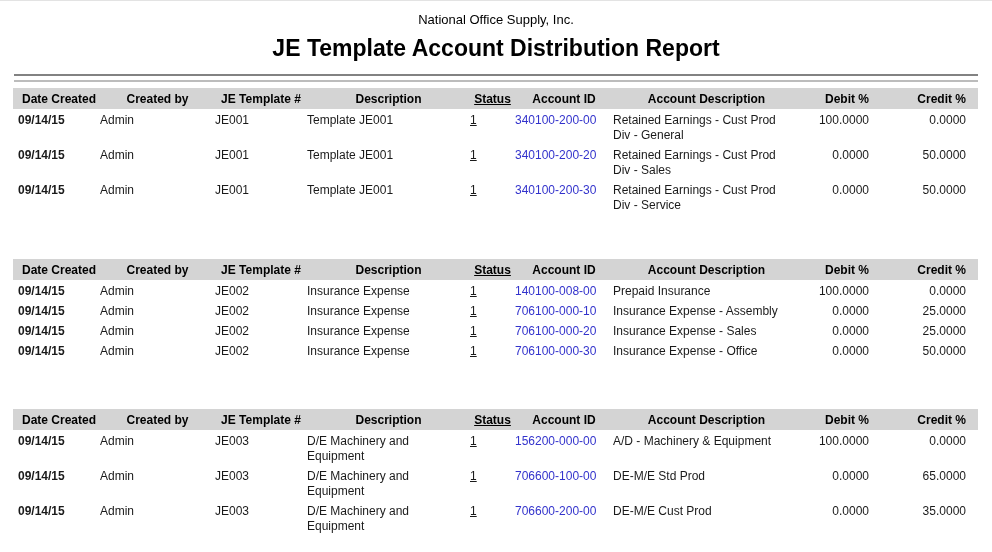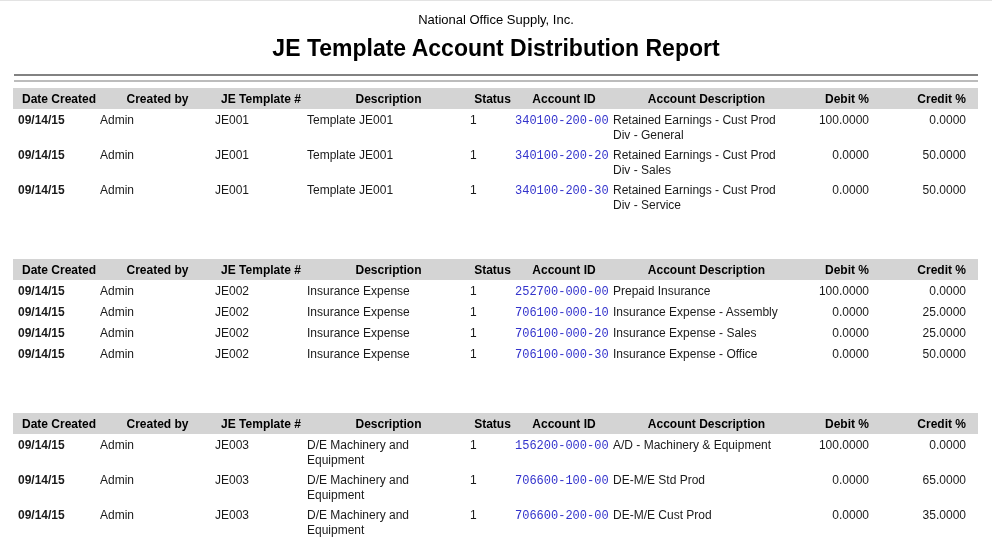--- a/index.html
+++ b/index.html
@@ -63,36 +63,35 @@
     line-height: 15px;
     padding: 4px 0 1px 0;
     vertical-align: top;
     color: #1a1a1a;
   }
 
   .c-date   { width: 87px; font-weight: bold; }
   .c-by     { width: 115px; }
   .c-tmpl   { width: 92px; }
   .c-desc   { width: 163px; }
-  .c-status { width: 45px; }
+  .c-status { width: 45px; text-decoration: underline; }
   .c-acct   { width: 98px; }
   .c-adesc  { width: 187px; }
   .c-debit  { width: 72px; }
   .c-credit { width: 106px; }
 
   th.c-date, td.c-date { padding-left: 5px; }
   td.c-desc  { padding-right: 12px; }
   td.c-adesc { padding-right: 7px; }
   th.c-debit,  td.c-debit  { text-align: right; padding-right: 3px; }
   th.c-credit, td.c-credit { text-align: right; padding-right: 12px; }
 
   .acct-link {
     color: var(--link-color, #3333cc);
     cursor: pointer;
-    font-family: Liberation Mono, monospace;
   }
 </style>
 </head>
 <body>
 
 <div>
   <div class="company">National Office Supply, Inc.</div>
   <div class="title">JE Template Account Distribution Report</div>
   <div class="double-rule"></div>
   <div id="tables">
@@ -185,21 +184,21 @@
         <th class="c-credit">Credit %</th>
       </tr>
     </thead>
     <tbody>
   <tr>
     <td class="c-date">09/14/15</td>
     <td class="c-by">Admin</td>
     <td class="c-tmpl">JE002</td>
     <td class="c-desc">Insurance Expense</td>
     <td class="c-status">1</td>
-    <td class="c-acct"><span class="acct-link">252700-000-00</span></td>
+    <td class="c-acct"><span class="acct-link">140100-008-00</span></td>
     <td class="c-adesc">Prepaid Insurance</td>
     <td class="c-debit">100.0000</td>
     <td class="c-credit">0.0000</td>
   </tr>
 
   <tr>
     <td class="c-date">09/14/15</td>
     <td class="c-by">Admin</td>
     <td class="c-tmpl">JE002</td>
     <td class="c-desc">Insurance Expense</td>

